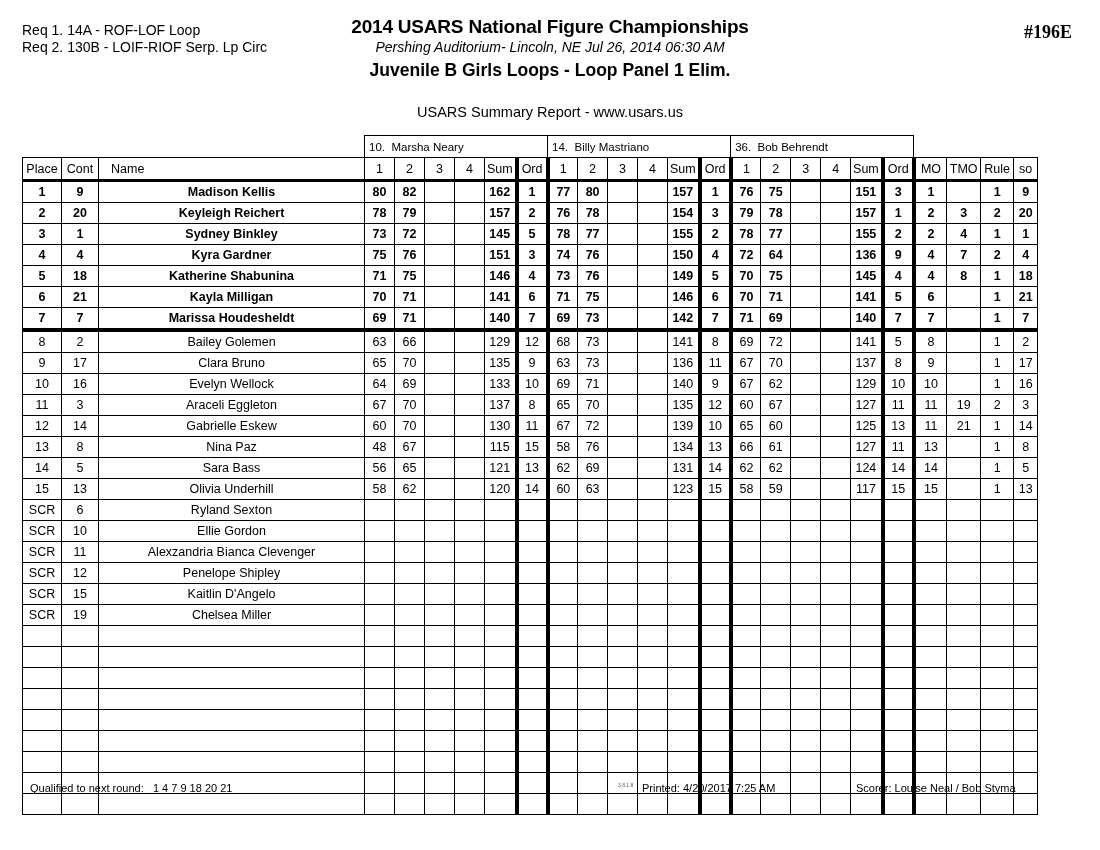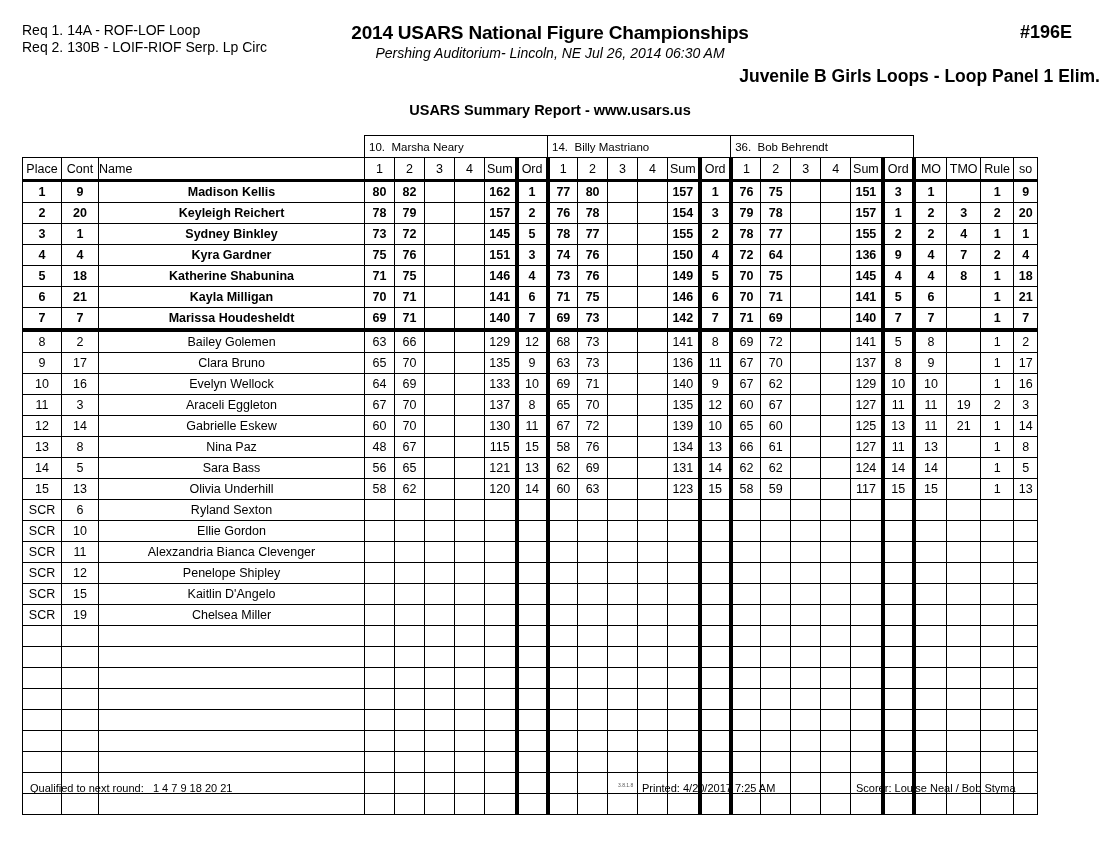--- a/index.html
+++ b/index.html
@@ -27,53 +27,52 @@
     top: 22px;
     font-size: 14px;
     line-height: 17px;
     white-space: nowrap;
   }
   #req-block .req-line { display: block; }
   #title-block {
     position: absolute;
     left: 0;
     right: 0;
-    top: 22px;
+    top: 16px;
     text-align: center;
   }
   #title-main {
     font-size: 19px;
     font-weight: bold;
     letter-spacing: -0.2px;
     line-height: 22px;
   }
   #title-venue {
     font-size: 14px;
     line-height: 19px;
     font-style: italic;
   }
   #title-event {
     font-size: 17.5px;
     font-weight: bold;
     line-height: 24px;
     margin-top: 1px;
-    text-align: right;
   }
   #title-report {
     font-size: 14.5px;
     line-height: 21px;
-    margin-top: 12px;
-    font-weight: bold;
+    margin-top: 20px;
   }
   #event-number {
     position: absolute;
     right: 28px;
     top: 22px;
     font-size: 18px;
     font-weight: bold;
+    font-family: Liberation Serif, serif;
   }
 
   
   #sheet {
     position: absolute;
     left: 22px;
     top: 135px;
     width: 1014px;
   }
   table.grid {
@@ -106,21 +105,21 @@
   tr.judge-band td.jb-blank {
     border: none;
   }
 
   tr.colhead td {
     font-size: 12.5px;
     height: 21px;
   }
   tr.colhead td.lefthead {
     text-align: left;
-    padding-left: 0;
+    padding-left: 12px;
   }
 
   td.nm { text-align: left; padding-left: 6px; }
   td.num { text-align: center; }
 
   
   .ordcol {
     border-left: 4px solid #000 !important;
     border-right: 4px solid #000 !important;
     font-weight: bold;

